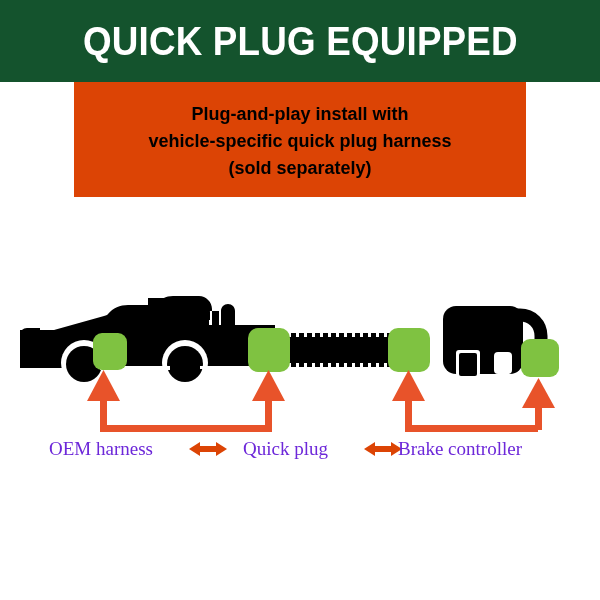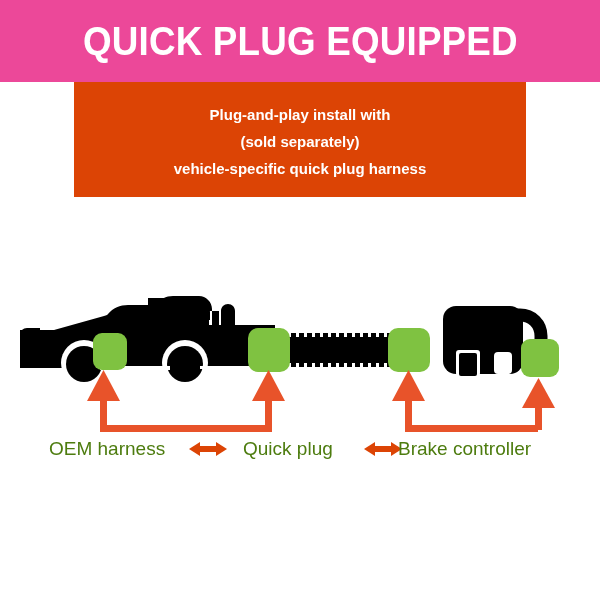--- a/index.html
+++ b/index.html
@@ -13,21 +13,21 @@
     position:relative;
     width:600px; height:600px;
     background:#ffffff;
   }
 
   
   .header-banner {
     position:absolute;
     left:0; top:0;
     width:600px; height:82px;
-    background:#ec4899;
+    background:#14532d;
     display:flex;
     align-items:center;
     justify-content:center;
   }
   .header-title {
     color:#ffffff;
     font-family:"Liberation Sans", sans-serif;
     font-size:40px;
     font-weight:bold;
     letter-spacing:0.2px;
@@ -42,23 +42,23 @@
     left:74px; top:82px;
     width:452px; height:115px;
     background:#DC4405;
     display:flex;
     flex-direction:column;
     align-items:center;
     justify-content:center;
     padding-top:4px;
   }
   .subtitle-line {
-    color:#ffffff;
+    color:#000000;
     font-family:"Liberation Sans", sans-serif;
-    font-size:15px;
+    font-size:18px;
     font-weight:bold;
     line-height:27px;
     text-align:center;
     white-space:nowrap;
   }
 
   
   .diagram {
     position:absolute;
     left:0; top:280px;
@@ -67,24 +67,24 @@
   .diagram svg { display:block; }
 
   
   .labels-row {
     position:absolute;
     left:0; top:434px;
     width:600px; height:30px;
   }
   .label-text {
     position:absolute;
-    font-family:Liberation Sans, sans-serif;
+    font-family:Liberation Serif, serif;
     font-size:19px;
     font-weight:normal;
-    color:#4d7c0f;
+    color:#6d28d9;
     white-space:nowrap;
     line-height:30px;
     top:0;
   }
   .lbl-oem   { left:49px; }
   .lbl-plug  { left:243px;text-align:center; }
   .lbl-brake { left:398px; }
   .arrow-bi {
     position:absolute;
     top:6px;
@@ -104,22 +104,22 @@
 <body>
 
 <div id="page">
 
   <div class="header-banner">
     <div class="header-title">QUICK PLUG EQUIPPED</div>
   </div>
 
   <div class="subtitle-box">
     <div class="subtitle-line">Plug-and-play install with</div>
+    <div class="subtitle-line">vehicle-specific quick plug harness</div>
     <div class="subtitle-line">(sold separately)</div>
-    <div class="subtitle-line">vehicle-specific quick plug harness</div>
   </div>
 
   <div class="diagram">
     <svg width="600" height="200" viewBox="0 0 600 200" xmlns="http://www.w3.org/2000/svg">
 
       <g>
 
         <path fill="#000000" d="
           M54,50
           L104,36

